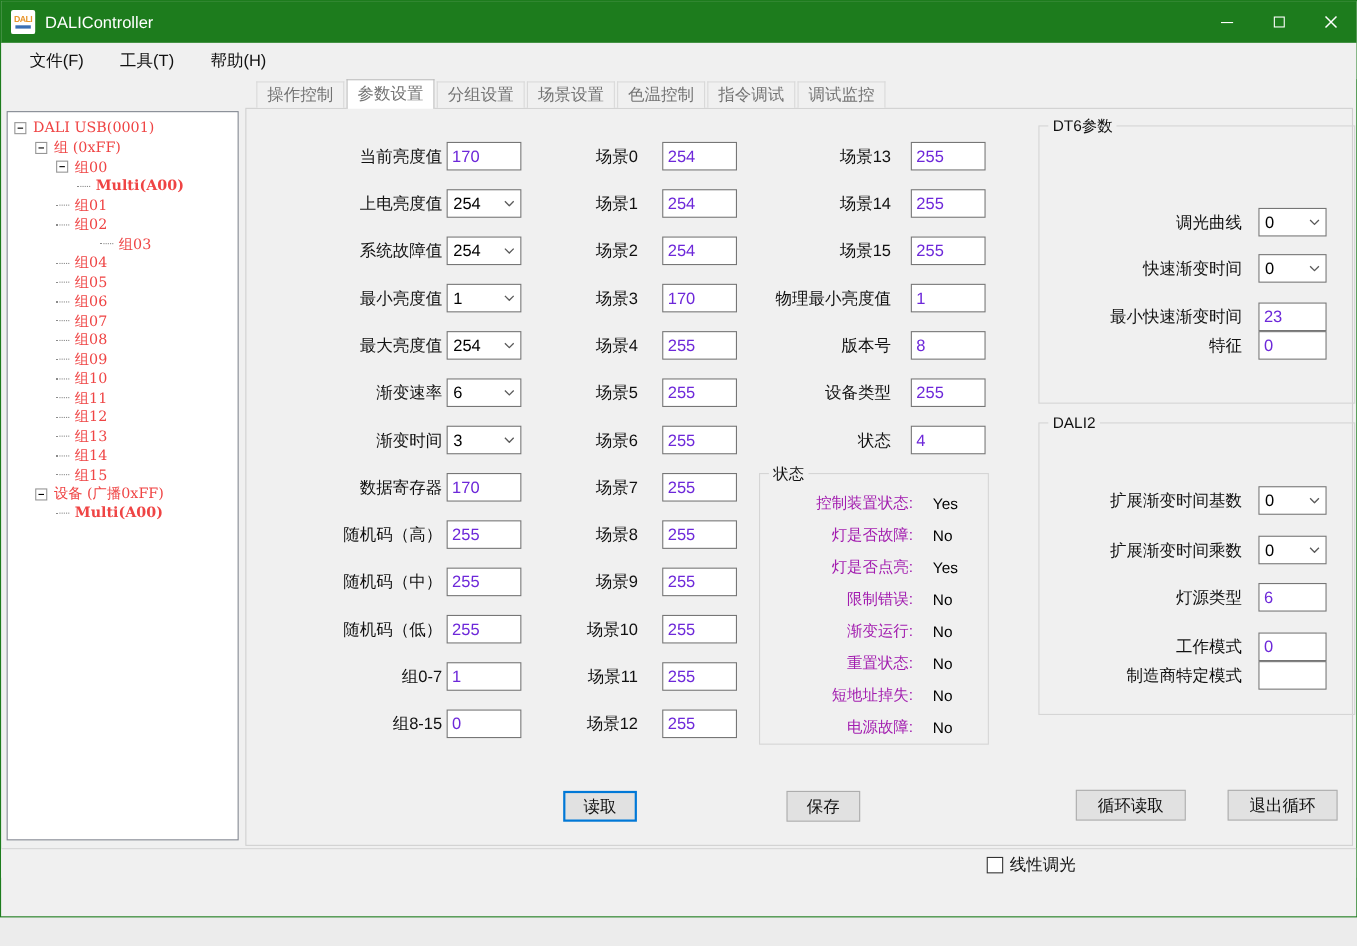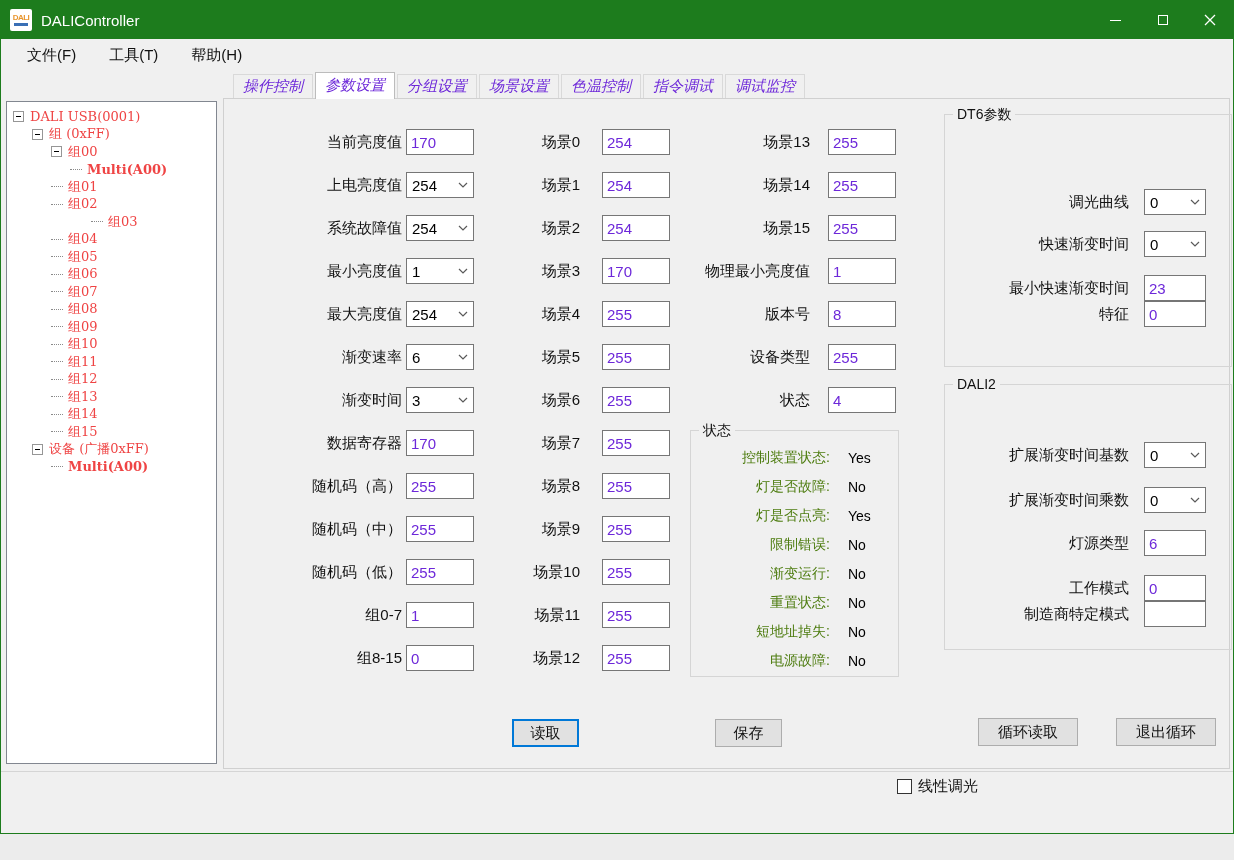--- a/index.html
+++ b/index.html
@@ -31,22 +31,22 @@
           font-family:"DejaVu Serif",serif; font-size:13px; color:#ef4444; }
   .titem { height:17.5px; display:flex; align-items:center; white-space:nowrap; }
   .titem.bold { font-weight:bold; }
   .ttoggle { width:11px; height:11px; border:1px solid #969696; background:#fff; flex:0 0 auto;
              margin-right:6px; position:relative; }
   .ttoggle::after { content:""; position:absolute; left:2px; top:4px; width:5px; height:1px; background:#000; }
   .tdash { width:12px; height:1px; border-top:1px dotted #8a8a8a; flex:0 0 auto; margin-right:5px; }
 
   
   .tabs { position:absolute; left:232px; top:70px; height:27px; display:flex; align-items:flex-end; z-index:3; }
-  .tab { height:24px; padding:0 9px; display:flex; align-items:center; font-size:15px; color:#6d28d9;
-         background:#f0f0f0; border:1px solid #d9d9d9; border-bottom:none; margin-right:2px;font-style:italic; }
+  .tab { height:24px; padding:0 9px; display:flex; align-items:center; font-size:15px; color:#737373;
+         background:#f0f0f0; border:1px solid #d9d9d9; border-bottom:none; margin-right:2px; }
   .tab.active { height:27px; background:#fff; border-color:#bcbcbc; margin-bottom:-1px; padding-bottom:1px; }
 
   
   .content { position:absolute; left:222px; top:97px; width:1007px; height:671px; background:#f0f0f0;
              border:1px solid #d0d0d0; z-index:1; }
 
   
   .fcol { position:absolute; display:flex; flex-direction:column; gap:17px; }
   .frow { display:flex; align-items:center; height:26px; }
   .flabel { flex:1; text-align:right; font-size:15px; color:#111; white-space:nowrap; }
@@ -62,21 +62,21 @@
   .col2 .flabel { margin-right:22px; }
   .col3 { left:468px; top:30px; width:204px; }
   .col3 .flabel { margin-right:18px; }
 
   
   .groupbox { position:absolute; border:1px solid #d5d5d5; }
   .gtitle { position:absolute; top:-9px; left:8px; background:#f0f0f0; padding:0 4px; font-size:14px; color:#111; }
   .gb-status { left:466px; top:331px; width:209px; height:247px; padding:12px 14px 0 6px;
                display:flex; flex-direction:column; }
   .srow { display:flex; align-items:center; height:30px; }
-  .slabel { flex:1; text-align:right; font-size:14px; color:#4d7c0f; white-space:nowrap; }
+  .slabel { flex:1; text-align:right; font-size:14px; color:#a21caf; white-space:nowrap; }
   .svalue { width:36px; margin-left:18px; font-size:14px; color:#000; text-align:left; }
   .gb-dt6 { left:720px; top:15px; width:288px; height:253px; padding:44px 25px 0 8px;
             display:flex; flex-direction:column; }
   .gb-dt6 .frow:nth-child(2) { margin-top:30px; }
   .gb-dt6 .frow:nth-child(3) { margin-top:16px; }
   .gb-dt6 .frow:nth-child(4) { margin-top:18px; }
   .gb-dali2 { left:720px; top:285px; width:288px; height:266px; padding:26px 25px 0 8px;
               display:flex; flex-direction:column; }
   .gb-dali2 .frow:nth-child(2) { margin-top:31px; }
   .gb-dali2 .frow:nth-child(3) { margin-top:19px; }

